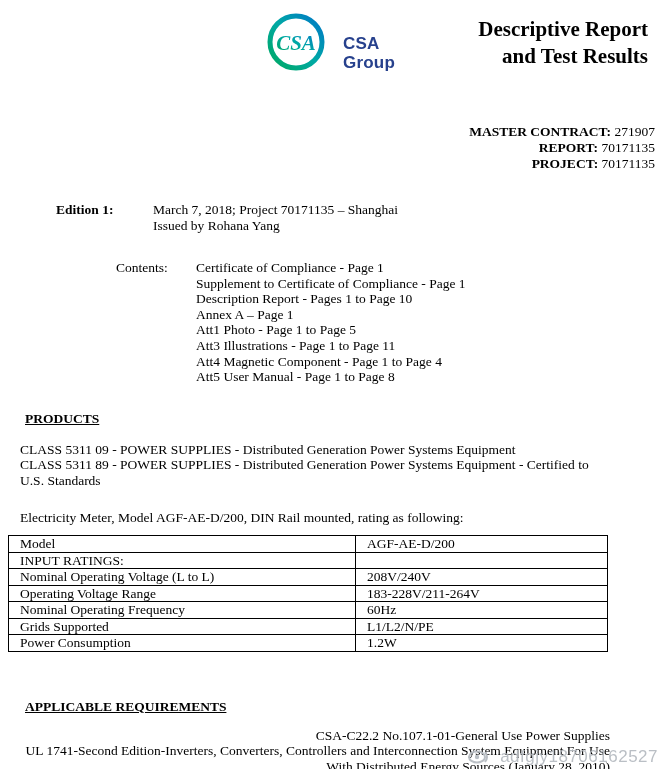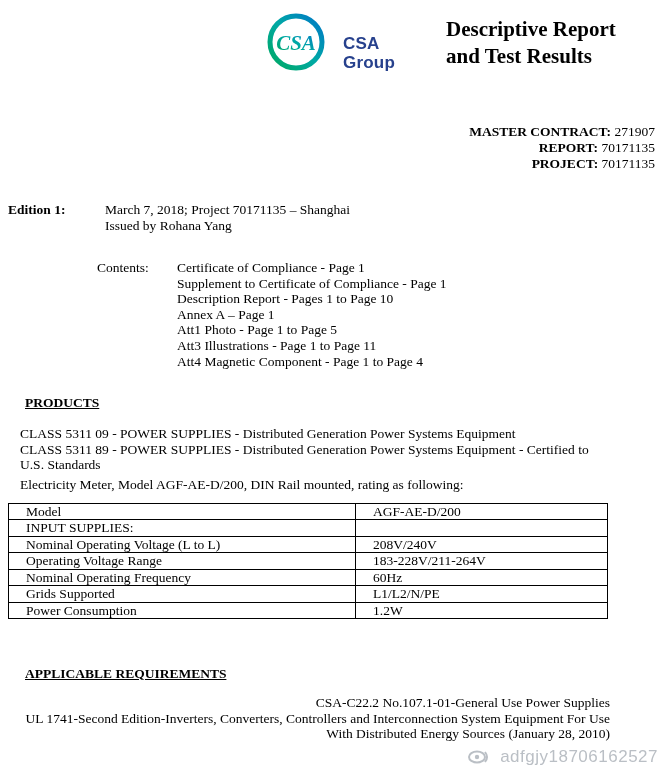--- a/index.html
+++ b/index.html
@@ -19,56 +19,56 @@
   .logo-wrap {
     position:absolute; top:12px; left:266px;
     display:flex; align-items:flex-end; gap:17px;
   }
   .logo-word {
     font-family:"Liberation Sans", sans-serif;
     font-weight:bold; font-size:17px; line-height:19px;
     color:#27418d; letter-spacing:0.2px;
   }
   .doc-title {
-    position:absolute; top:16px; right:6px; width:210px;
-    text-align:left; font-weight:bold; font-size:21px; line-height:27px;
+    position:absolute; top:16px; right:14px; width:210px;
+    text-align:right; font-weight:bold; font-size:21px; line-height:27px;
   }
 
   
   .contract { text-align:right; padding-right:7px; line-height:16px; font-size:13.5px; margin-top:6px; }
   .contract .lab { font-weight:bold;font-family:Liberation Serif, serif; }
 
   
   .edition { display:flex; padding-left:8px; margin-top:30px; line-height:16px; }
-  .edition .edlabel { width:97px; font-weight:bold; flex:0 0 97px; }
+  .edition .edlabel { width:97px; font-weight:bold; flex:0 0 97px;margin-left:48px; }
 
   
-  .contents { display:flex; padding-left:0; margin-top:26px; line-height:15.6px; }
+  .contents { display:flex; padding-left:19px; margin-top:26px; line-height:15.6px; }
   .contents .spacer { flex:0 0 97px; }
   .contents .clabel { flex:0 0 80px; }
 
   .h-underline {
     padding-left:25px; margin-top:26px;
     font-weight:bold; text-decoration:underline; font-size:13.5px;
   }
 
   .para { padding-left:20px; padding-right:30px; line-height:15.6px; }
   .classes { margin-top:15px; max-width:632px; }
-  .meter-line { margin-top:4px; }
+  .meter-line { margin-top:21px; }
 
   table.ratings {
     margin:10px 0 0 8px;
     width:600px;
     border-collapse:collapse;
   }
   table.ratings td {
     border:1px solid #000;
     font-size:13.5px;
     height:16.5px;
-    padding:0 17px;
+    padding:0 11px;
     line-height:15px;
   }
   table.ratings td.c1 { width:347px; }
 
   .req-heading { margin-top:47px; }
   .req-lines { margin-top:13px; max-width:640px; }
   .req-lines .rline { margin:0;text-align:right; }
 
   .watermark {
     position:absolute; right:4px; bottom:2px;
@@ -125,40 +125,41 @@
     <div class="spacer"></div>
     <div class="clabel">Contents:</div>
     <div>
       <div>Certificate of Compliance - Page 1</div>
       <div>Supplement to Certificate of Compliance - Page 1</div>
       <div>Description Report - Pages 1 to Page 10</div>
       <div>Annex A – Page 1</div>
       <div>Att1 Photo - Page 1 to Page 5</div>
       <div>Att3 Illustrations - Page 1 to Page 11</div>
       <div>Att4 Magnetic Component - Page 1 to Page 4</div>
+      <div>Att5 User Manual - Page 1 to Page 8</div>
     </div>
   </div>
 
   <div class="h-underline">PRODUCTS</div>
 
   <div class="para classes">
     <div>CLASS 5311 09 - POWER SUPPLIES - Distributed Generation Power Systems Equipment</div>
     <div>CLASS 5311 89 - POWER SUPPLIES - Distributed Generation Power Systems Equipment - Certified to U.S. Standards</div>
   </div>
 
   <div class="para meter-line">Electricity Meter, Model AGF-AE-D/200, DIN Rail mounted, rating as following:</div>
 
   <table class="ratings">
     <tbody>
       <tr>
         <td class="c1">Model</td>
         <td>AGF-AE-D/200</td>
       </tr>
       <tr>
-        <td class="c1">INPUT SUPPLIES:</td>
+        <td class="c1">INPUT RATINGS:</td>
         <td></td>
       </tr>
       <tr>
         <td class="c1">Nominal Operating Voltage (L to L)</td>
         <td>208V/240V</td>
       </tr>
       <tr>
         <td class="c1">Operating Voltage Range</td>
         <td>183-228V/211-264V</td>
       </tr>

